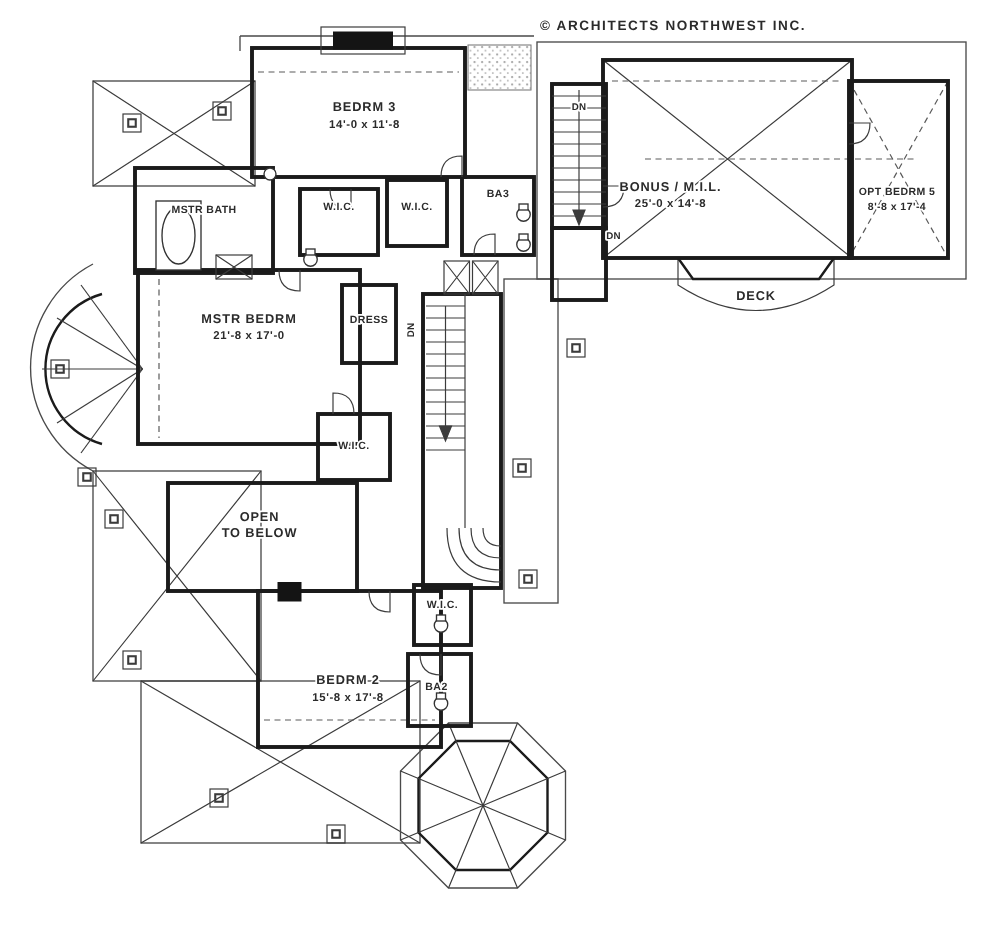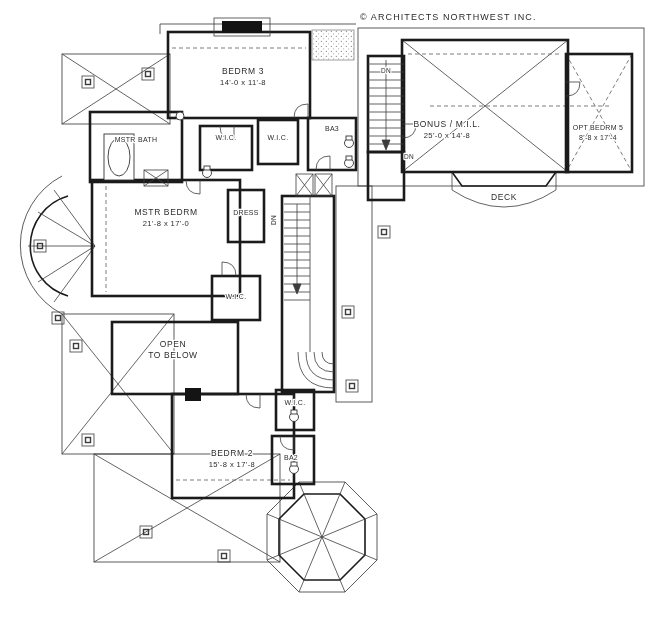--- a/index.html
+++ b/index.html
@@ -1,16 +1,16 @@
 <!DOCTYPE html>
 <html><head>
 <meta charset="utf-8">
 <style>
   html,body{margin:0;padding:0;background:#fff;}
-  .stage{width:656px;height:625px;position:relative;background:#fff;overflow:hidden;}
+  .stage{width:656px;height:625px;position:relative;background:#fff;overflow:hidden;font-weight:bold;}
   svg{display:block;}
   .wall{fill:none;stroke:#1b1b1b;stroke-width:2.6;}
   .wallthin{fill:none;stroke:#1b1b1b;stroke-width:1.6;}
   .roof{fill:none;stroke:#4a4a4a;stroke-width:0.9;}
   .line{fill:none;stroke:#3c3c3c;stroke-width:0.8;}
   .dash{fill:none;stroke:#5a5a5a;stroke-width:0.8;stroke-dasharray:4 3;}
   .fix{fill:#fff;stroke:#333;stroke-width:0.9;}
   .solid{fill:#141414;stroke:none;}
   text{font-family:"Liberation Sans","DejaVu Sans",sans-serif;fill:#2b2b2b;
        paint-order:stroke;stroke:#ffffff;stroke-width:2.4px;stroke-linejoin:round;}

